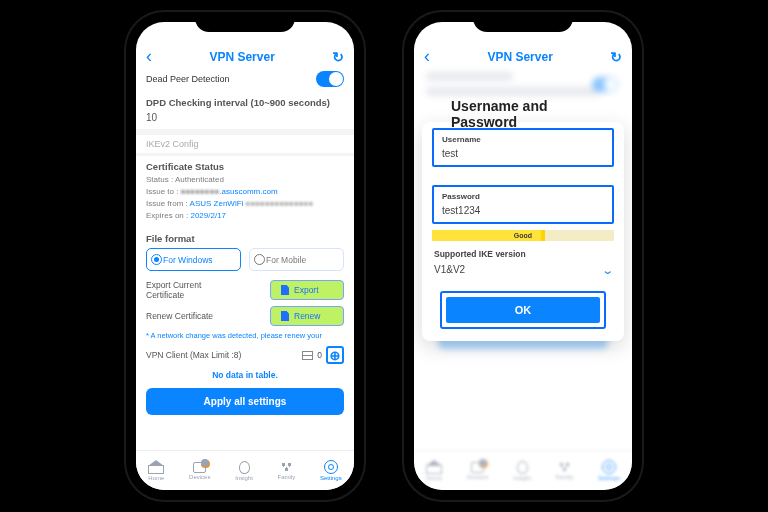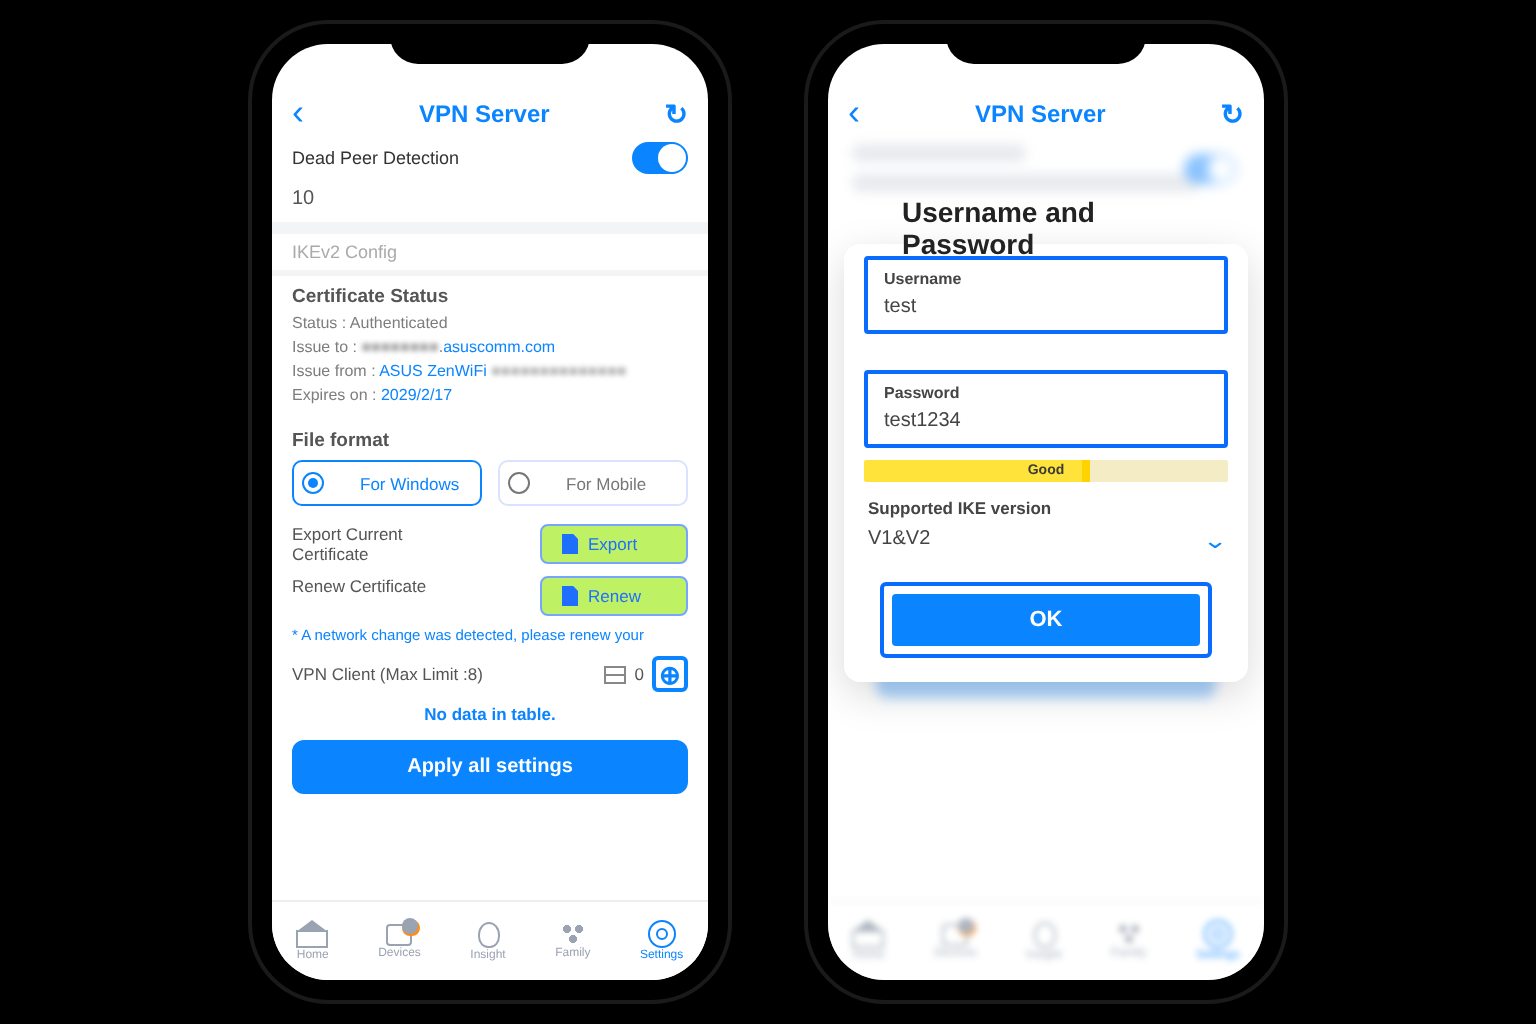--- a/index.html
+++ b/index.html
@@ -39,31 +39,31 @@
   .toggle::after {
     content:""; position:absolute; right:1px; top:1px; width:14px; height:14px;
     background:#fff; border-radius:50%;
   }
   .input-val { padding:2px 10px 6px; font-size:10px; color:#555; }
   .cert-lines { padding:0 10px 6px; font-size:8px; color:#7d7d7d; line-height:1.5; }
   .cert-lines a { color:#0a84ff; text-decoration:none; }
   .file-format-row { display:flex; gap:8px; padding:2px 10px 6px; }
   .radio-btn {
     flex:1; border:1px solid #d9e2ff; border-radius:5px; padding:5px 4px;
-    display:flex; align-items:center; gap:18px; font-size:8.5px; color:#777;
+    display:flex; align-items:center; gap:1px; font-size:8.5px; color:#777;
   }
   .radio-btn.selected { border-color:#0a84ff; color:#0a84ff; }
   .radio-circle {
     width:11px; height:11px; border:1.5px solid currentColor; border-radius:50%;
     display:flex; align-items:center; justify-content:center;
   }
   .radio-btn.selected .radio-circle::after {
     content:""; width:5px; height:5px; background:#0a84ff; border-radius:50%;
   }
-  .action-row { display:flex; align-items:flex-start; justify-content:space-between; padding:3px 10px; font-size:8.5px; color:#555; }
+  .action-row { display:flex; align-items:center; justify-content:space-between; padding:3px 10px; font-size:8.5px; color:#555; }
   .chip-btn {
     background:#bef264; border:1px solid #75a5ff; color:#1e6fff;
     border-radius:4px; padding:4px 10px; font-size:8.5px; display:flex; align-items:center; gap:5px;
     min-width:74px;
   }
   .doc-icon {
     display:inline-block; width:8px; height:10px; background:#1e6fff;
     clip-path: polygon(0 0,70% 0,100% 25%,100% 100%,0 100%);
   }
   .note { color:#0a84ff; font-size:7.5px; padding:2px 10px 0; }
@@ -146,20 +146,21 @@
       <span class="back">‹</span>
       <span class="title">VPN Server</span>
       <span class="refresh">↻</span>
     </div>
 
     <div class="content1">
       <div class="light-row">
         <span>Dead Peer Detection</span>
         <span class="toggle"></span>
       </div>
+      <div class="section-label">DPD Checking interval (10~900 seconds)</div>
       <div class="input-val">10</div>
       <div class="divider"></div>
       <div class="row" style="color:#aaa">IKEv2 Config</div>
       <div class="divider" style="height:3px"></div>
 
       <div class="section-label">Certificate Status</div>
       <div class="cert-lines">
         <div>Status : Authenticated</div>
         <div><span>Issue to : </span><span style="filter:blur(1.2px);color:#aaa">■■■■■■■■</span>.<a>asuscomm.com</a></div>
         <div><span>Issue from : </span><a>ASUS ZenWiFi</a><span style="filter:blur(1.2px);color:#bbb"> ■■■■■■■■■■■■■■</span></div>

